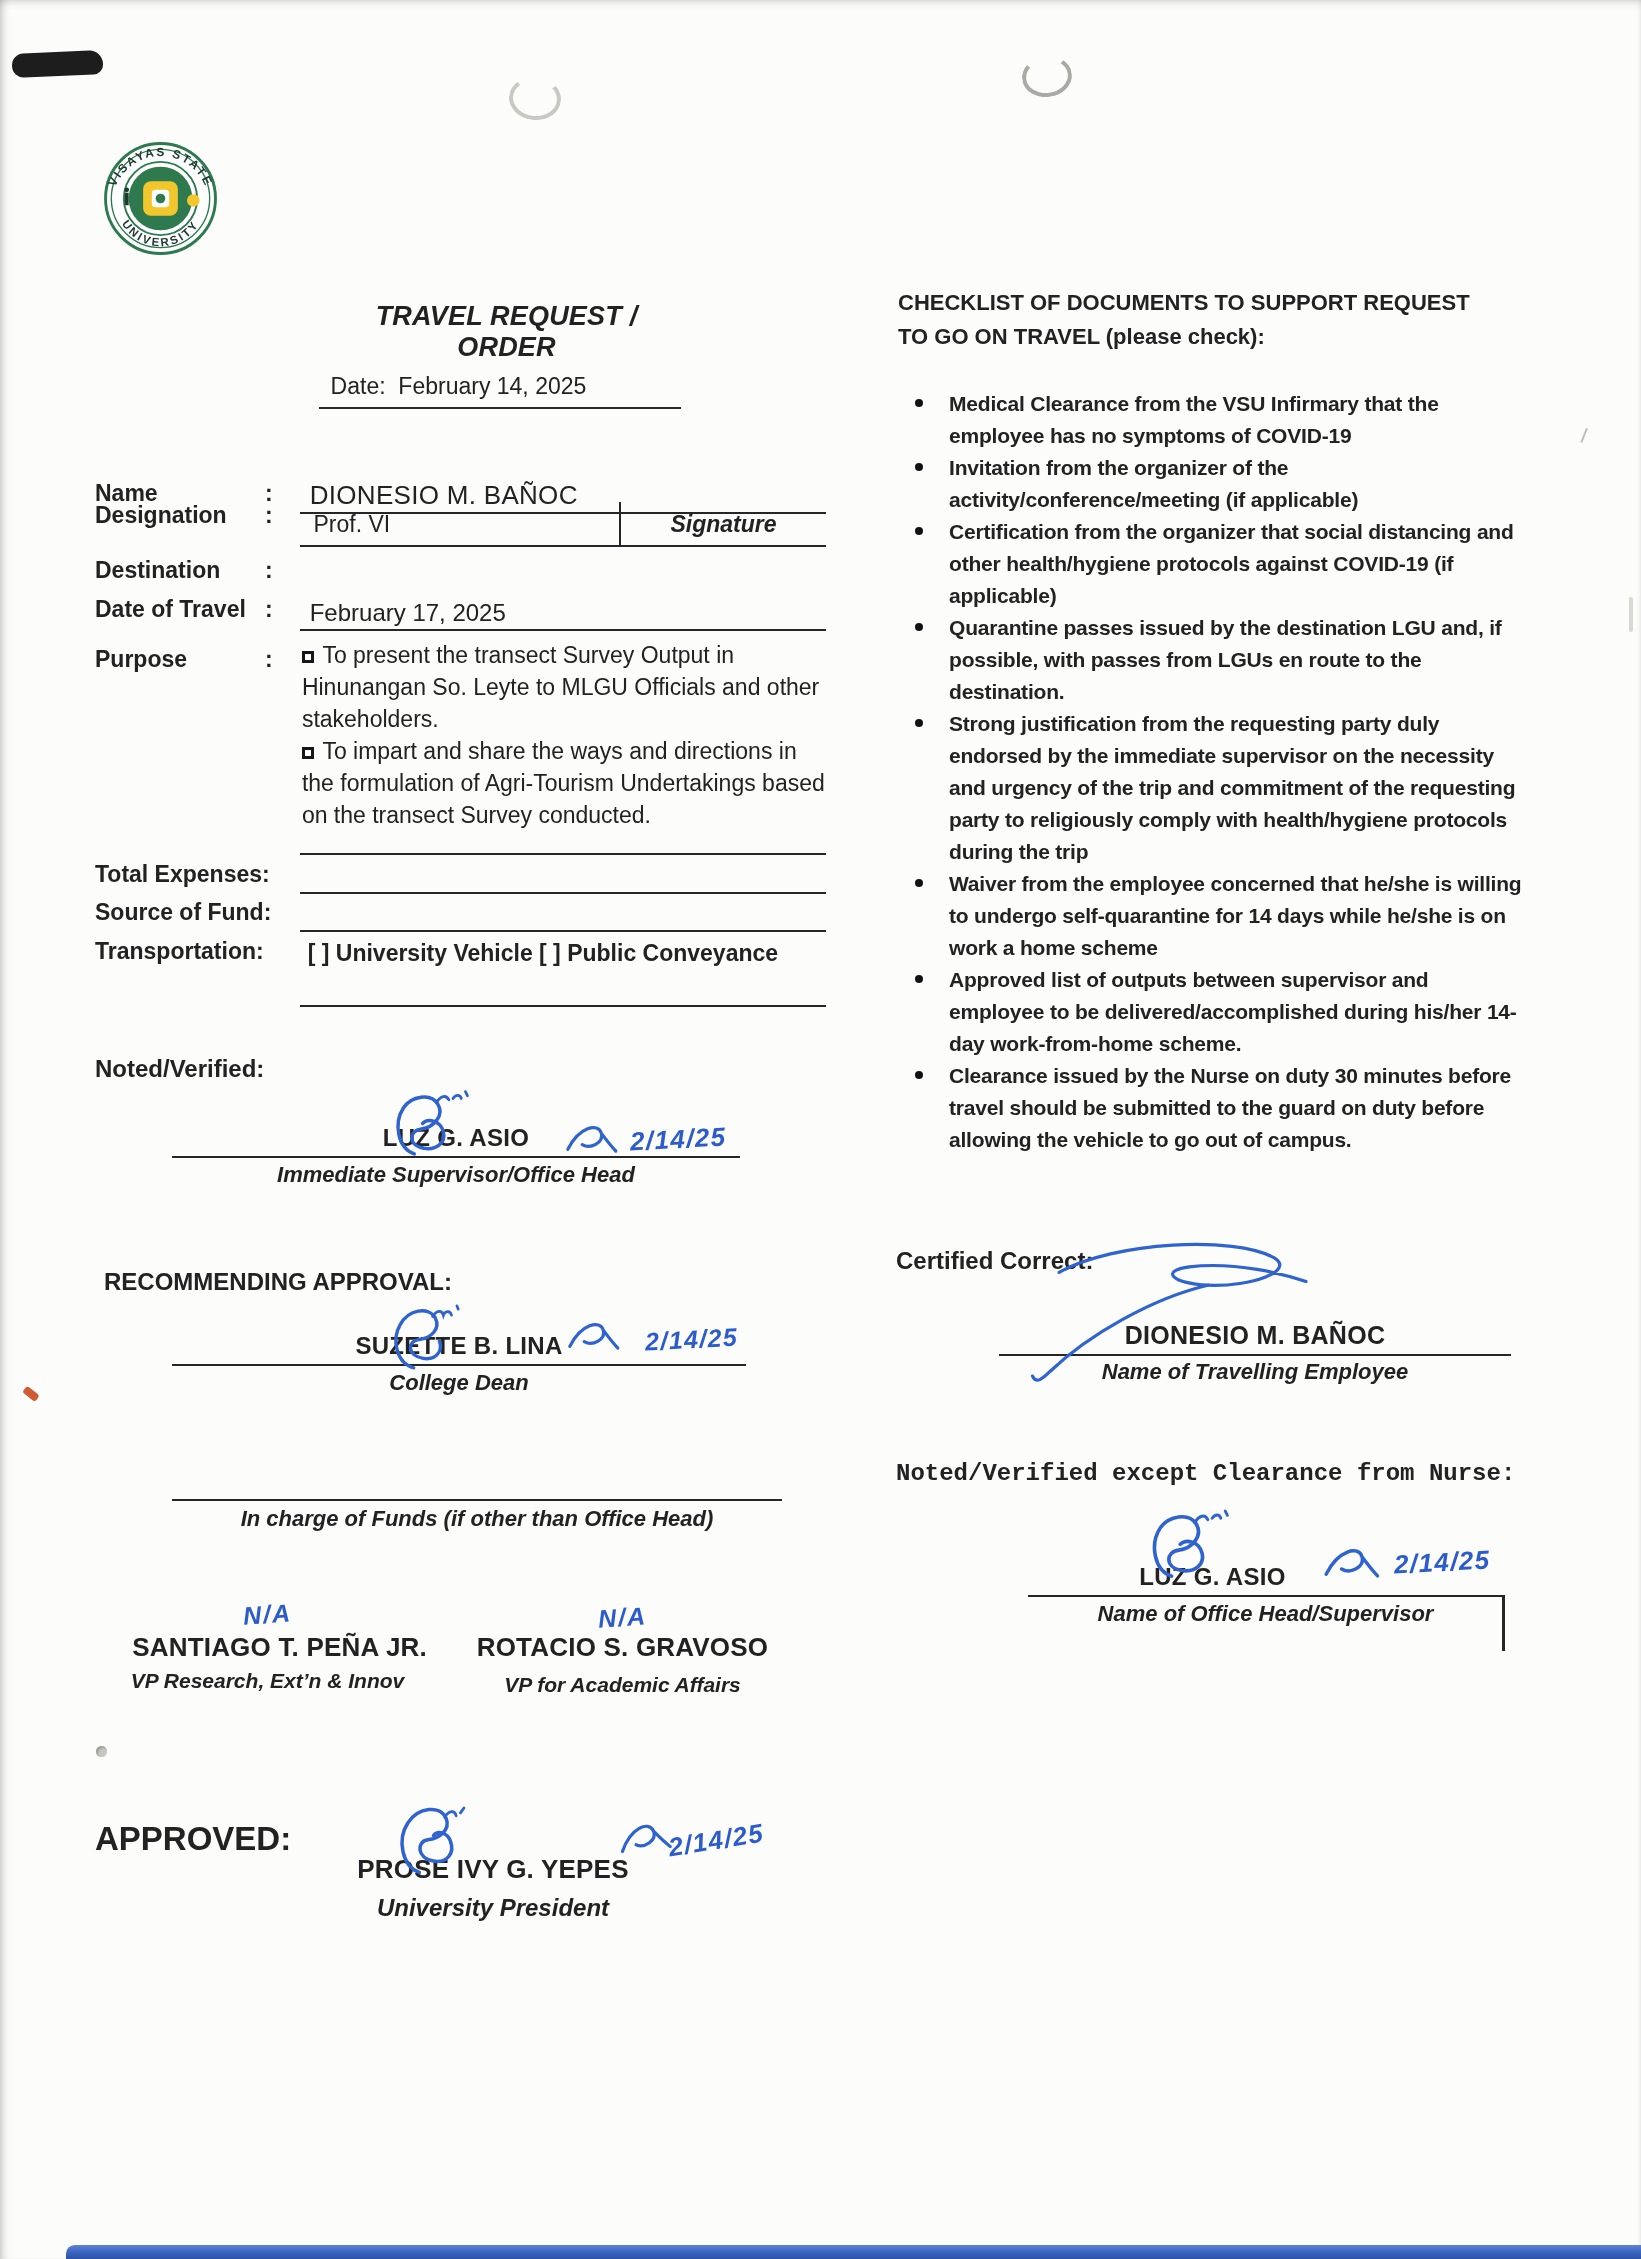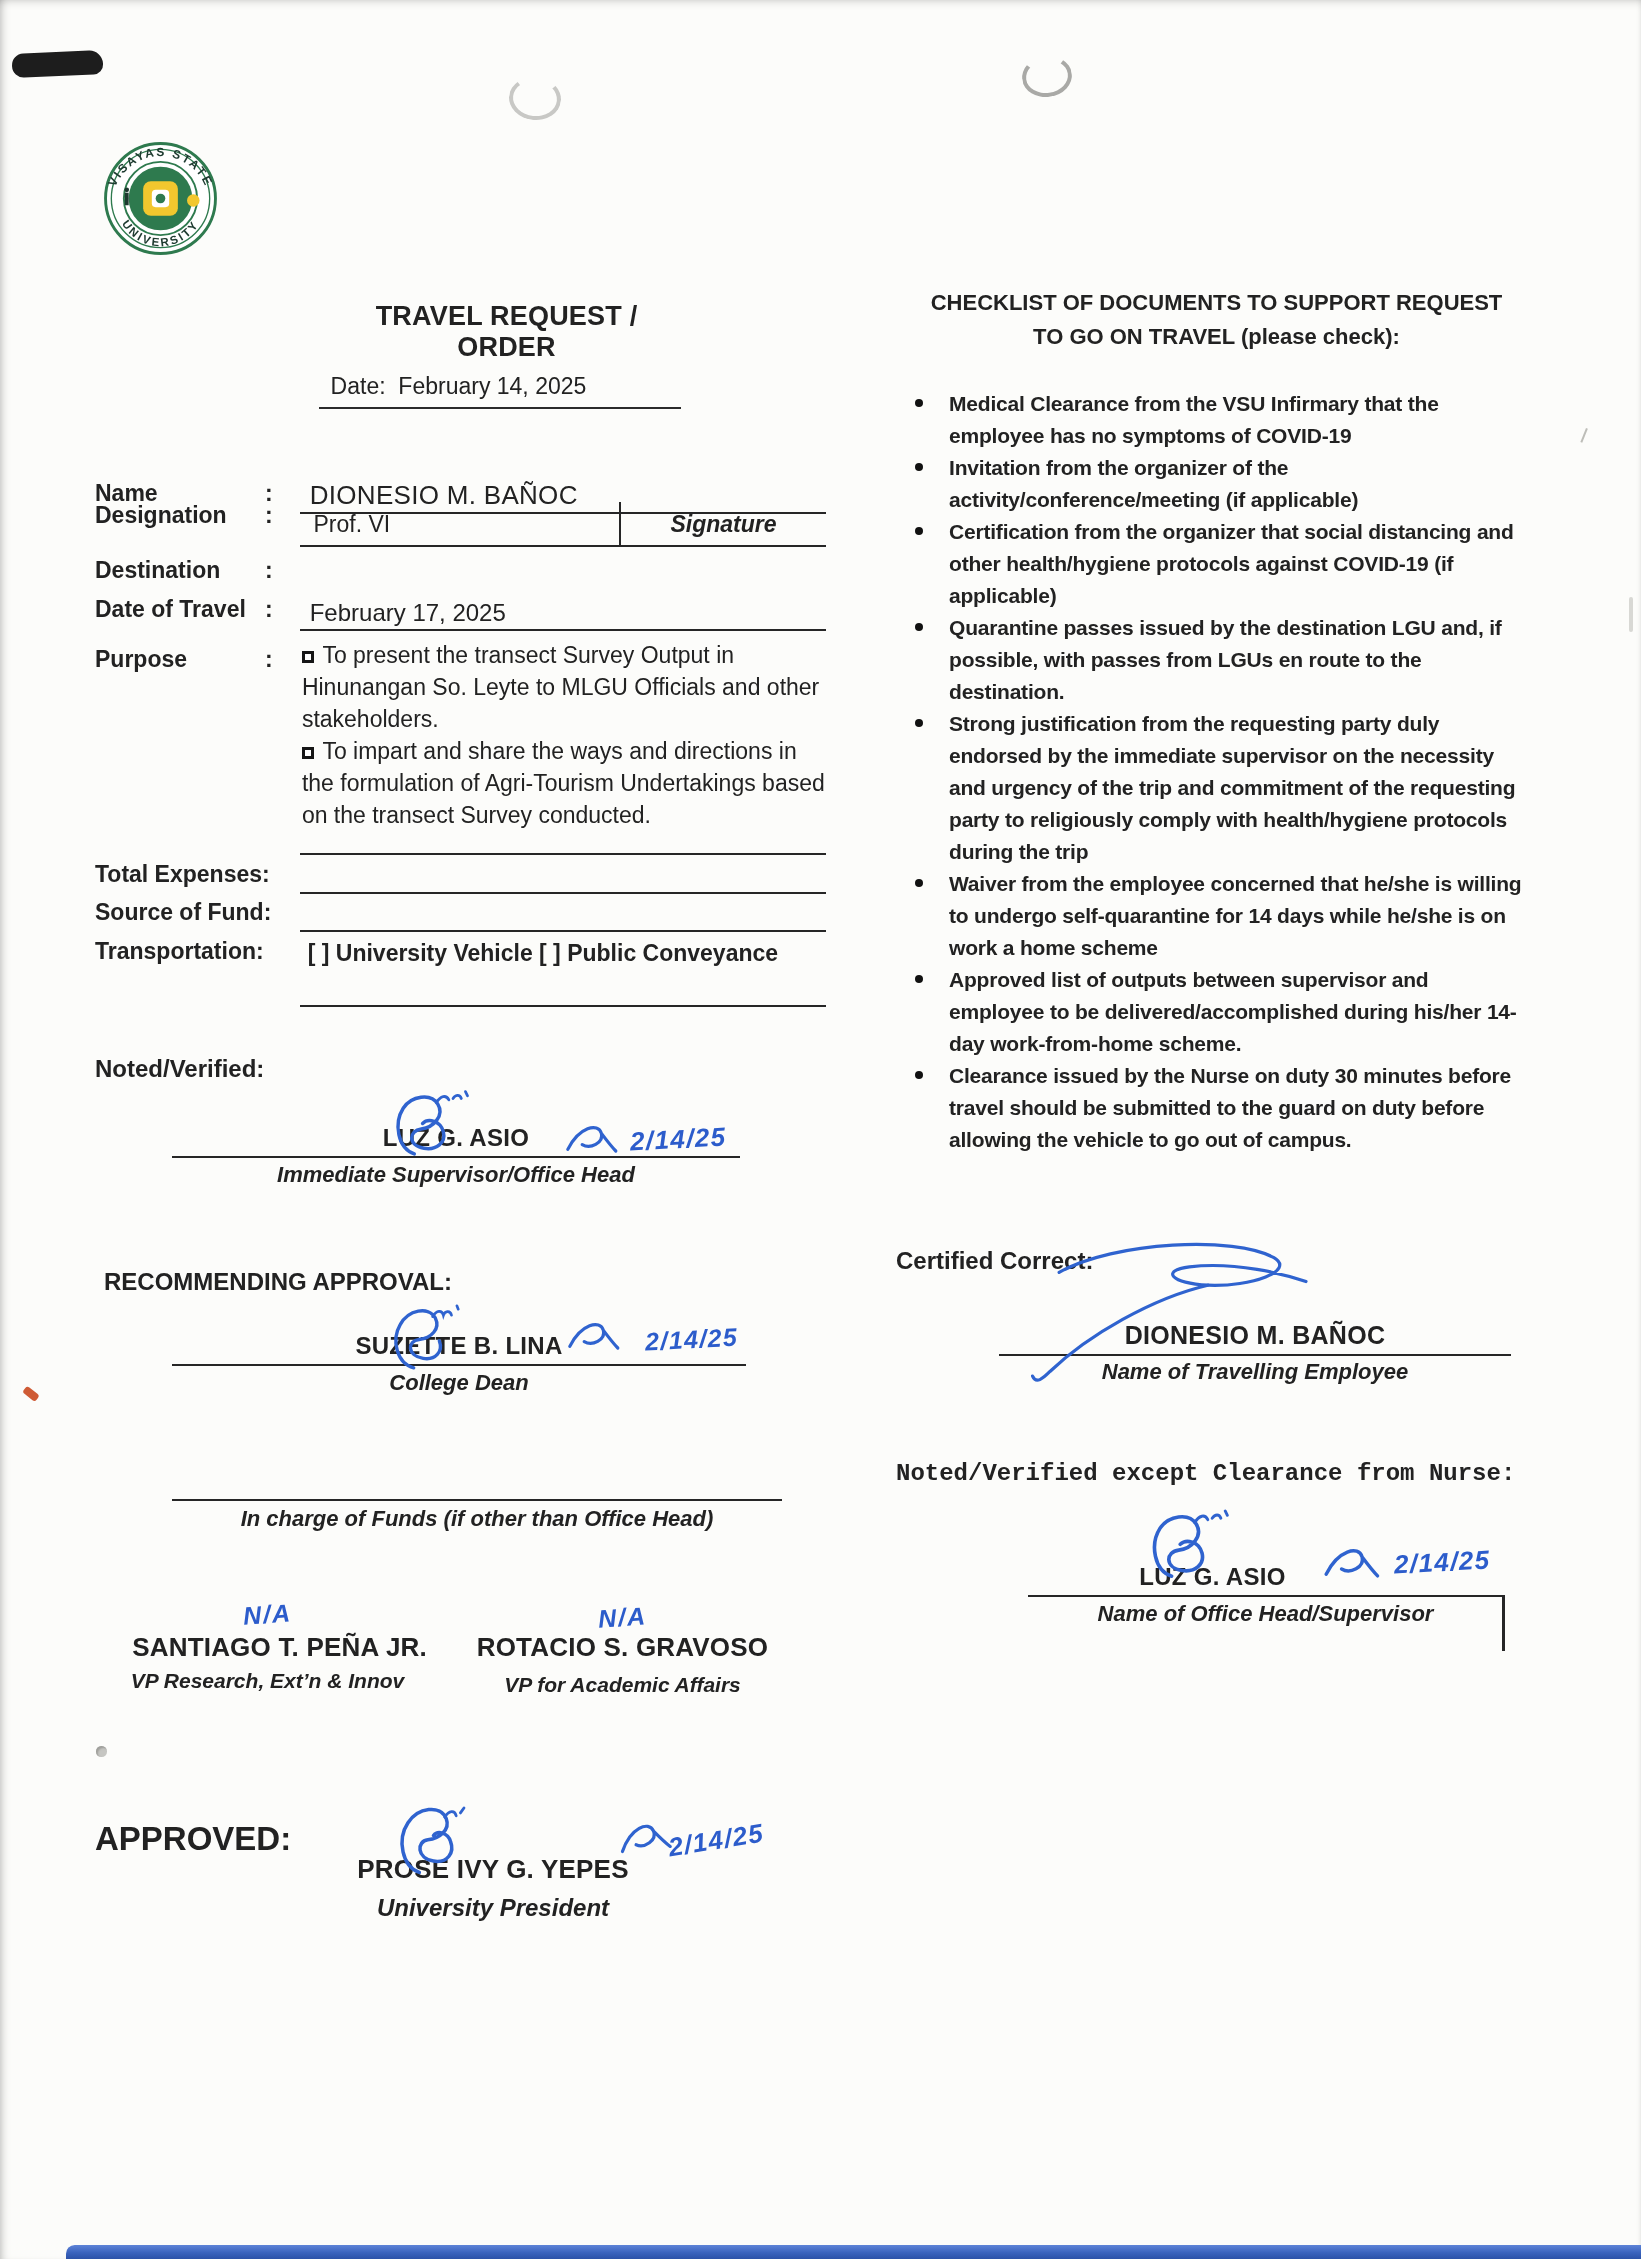--- a/index.html
+++ b/index.html
@@ -20,21 +20,21 @@
   .edge-dash{left:1629px;top:597px;width:3.9px;height:35px;background:#d8d8d4;border-radius:1.9px;}
   .tick-mark{left:1583px;top:429px;width:5.8px;height:14.5px;border-left:2.9px solid #bdbdb8;transform:rotate(22deg);}
   .bottom-strip{left:66px;bottom:0;width:1576px;height:14.5px;border-top-left-radius:8.7px;
     background:linear-gradient(180deg,#5d83d8 0%,#3a63bd 55%,#2b52a8 100%);}
   
   .seal{left:93px;top:131px;}
   .hdr{left:367px;top:133px;width:348px;text-align:center;}
   .hdr .u{font-size:25px;font-weight:bold;letter-spacing:0.2px;}
   .hdr .a{font-size:22px;margin-top:6.8px;}
   
-  .title{left:328px;top:301px;width:357px;text-align:center;font-size:27px;font-weight:bold;letter-spacing:0.2px;}
+  .title{left:328px;top:301px;width:357px;text-align:center;font-size:27px;font-weight:bold;letter-spacing:0.2px;font-style:italic;}
   .dateline{left:319px;top:373px;width:350px;border-bottom:2.9px solid #2b2b2b;padding:0 0 6.8px 11.6px;font-size:23px;}
   .form{left:95px;top:480px;width:731px;}
   .frow{position:absolute;left:0;width:731px;display:grid;grid-template-columns:166px 39px 1fr;}
   .flabel{font-size:23px;font-weight:bold;white-space:nowrap;}
   .fcolon{font-size:23px;font-weight:bold;text-align:left;padding-left:3.9px;}
   .fval{font-size:23px;}
   .uline{border-bottom:2.9px solid #262626;}
   .r-name{top:0;height:34px;}
   .r-name .fval{font-size:26px;padding-left:9.7px;letter-spacing:0.3px;}
   .r-desg{top:22px;height:43px;}
@@ -60,21 +60,21 @@
   .seclabel{font-size:24px;font-weight:bold;}
   .sigline{border-bottom:2.9px solid #262626;}
   .signame{position:absolute;bottom:3.9px;left:0;right:0;text-align:center;font-weight:bold;font-size:24px;letter-spacing:0.3px;}
   .caption{text-align:center;font-weight:bold;font-style:italic;font-size:22px;}
   .ink{color:#2c5ccb;}
   .hdate{font-size:26px;font-style:italic;font-weight:bold;letter-spacing:1.4px;transform:rotate(-3deg);}
   .na{font-size:25px;font-style:italic;font-weight:bold;letter-spacing:1.9px;transform:rotate(-4deg);text-align:center;}
   .vpname{text-align:center;font-weight:bold;font-size:26px;letter-spacing:0.2px;}
   .vpcap{text-align:center;font-weight:bold;font-style:italic;font-size:21px;}
   
-  .ck-title{left:898px;top:286px;width:637px;text-align:center;font-size:22px;font-weight:bold;line-height:34px;}
+  .ck-title{left:898px;top:286px;width:637px;text-align:left;font-size:22px;font-weight:bold;line-height:34px;}
   .ck-list{left:903px;top:388px;width:626px;}
   .ck-item{position:relative;padding-left:46px;font-size:21px;font-weight:bold;line-height:32px;letter-spacing:-0.2px;}
   .cdot{position:absolute;left:11.6px;top:10.6px;width:8.7px;height:8.7px;background:#111;border-radius:50%;}
   .vline{width:2.9px;background:#262626;}
   svg.sig{overflow:visible;}
   svg.sig path{fill:none;stroke:#2f63cf;stroke-linecap:round;}
 </style>
 </head>
 <body>
 

